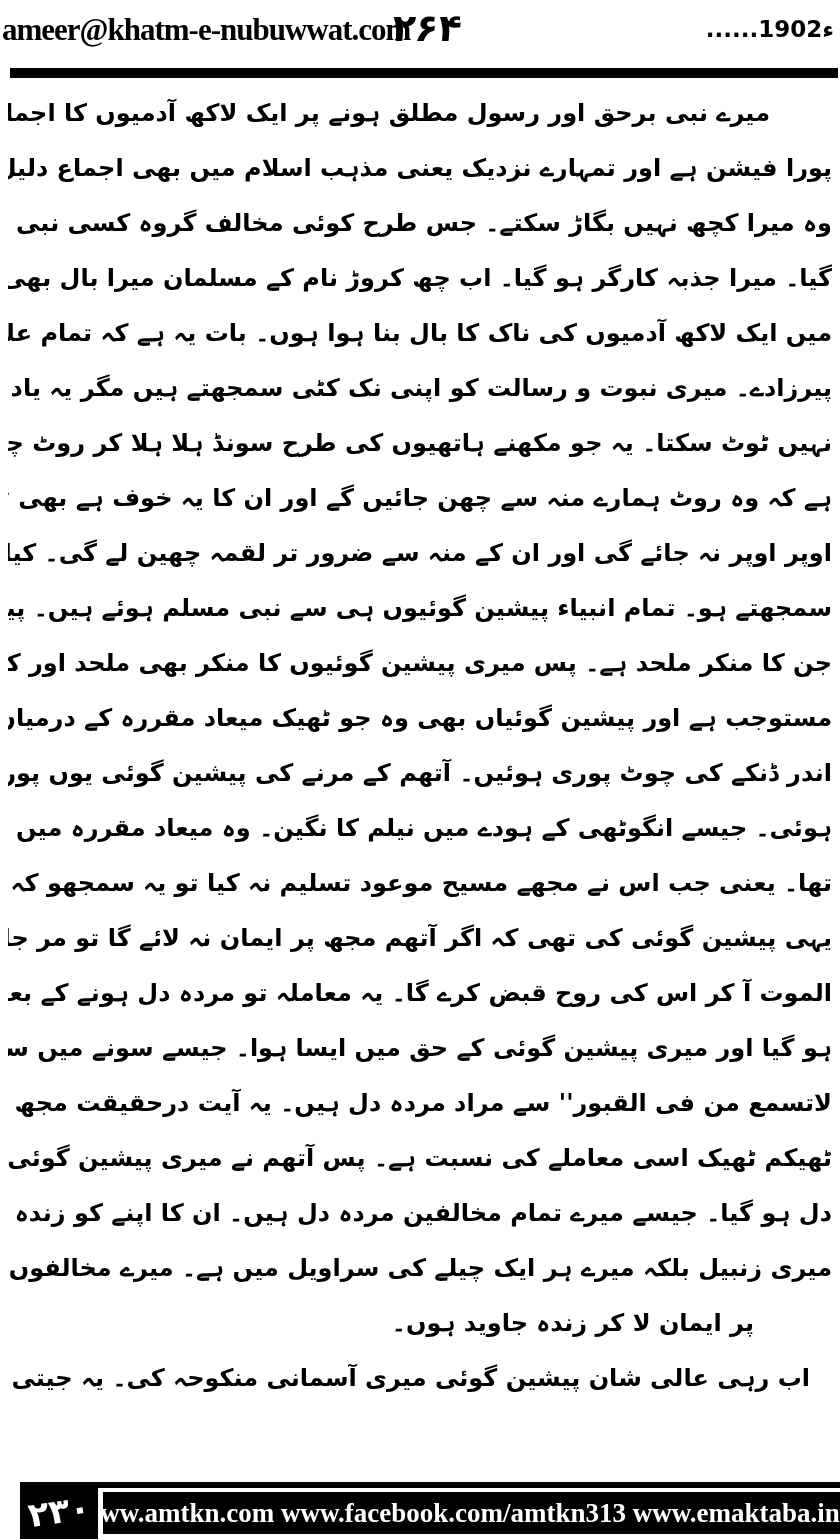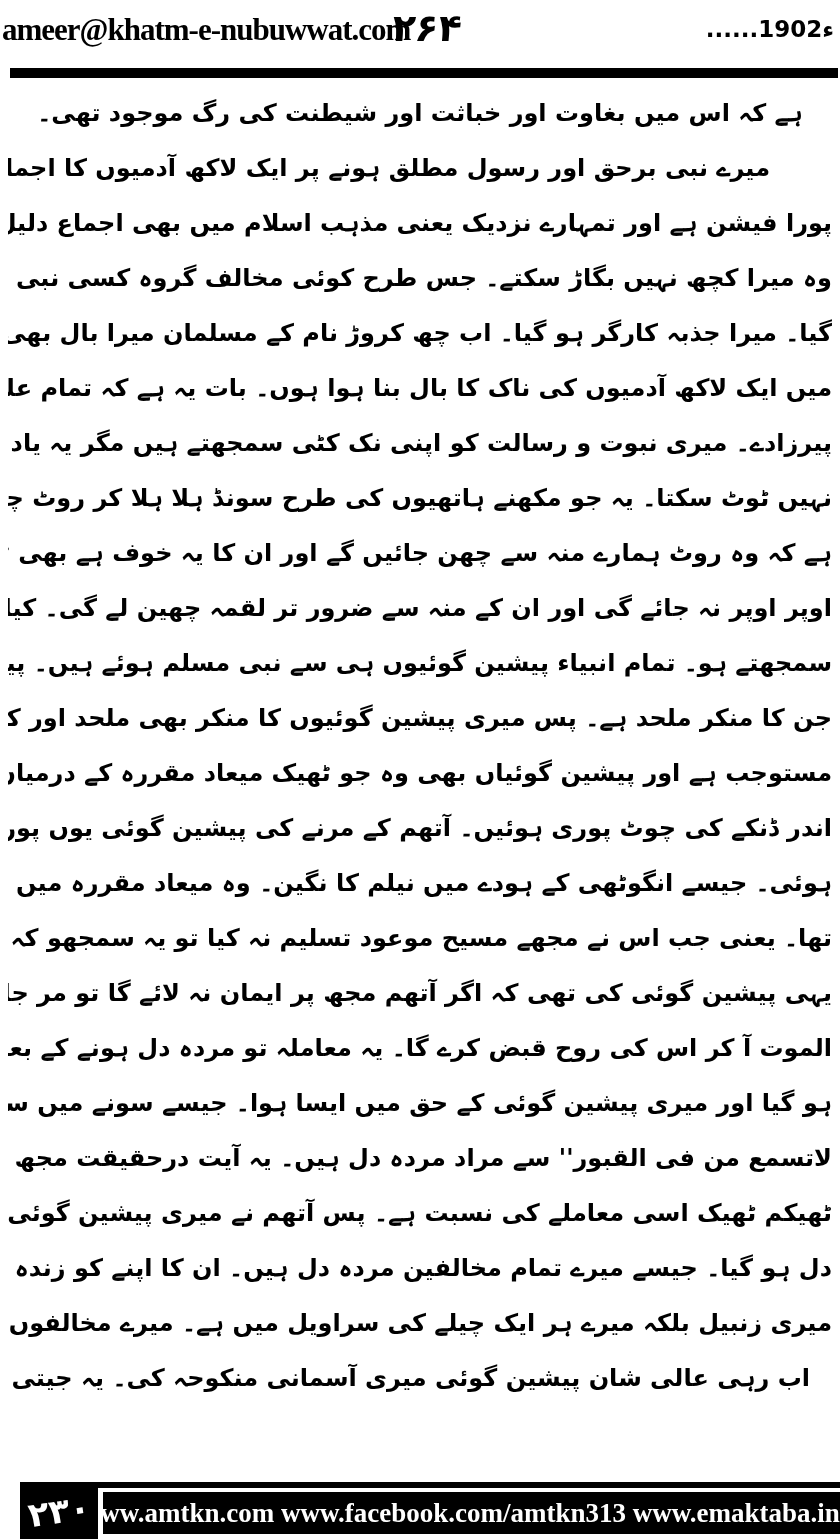--- a/index.html
+++ b/index.html
@@ -74,21 +74,20 @@
 
   <div class="hdr-pagenum">۲۶۴</div>
 
   <div class="hdr-title">
     <span class="year">......1902ء</span>
   </div>
 
   <div class="hdr-rule"></div>
 
   <div class="body-text" id="body-lines">
-      <div class="line center">ہے کہ اس میں بغاوت اور خباثت اور شیطنت کی رگ موجود تھی۔</div>
       <div class="line indent">میرے نبی برحق اور رسول مطلق ہونے پر ایک لاکھ آدمیوں کا اجماع کافی ہے۔ جو ایک</div>
       <div class="line full">پورا فیشن ہے اور تمہارے نزدیک یعنی مذہب اسلام میں بھی اجماع دلیل قطعی ہے اب رہے مخالفین</div>
       <div class="line full">وہ میرا کچھ نہیں بگاڑ سکتے۔ جس طرح کوئی مخالف گروہ کسی نبی کا کچھ نہیں بگاڑ سکا۔ میرا کرشمہ چل</div>
       <div class="line full">گیا۔ میرا جذبہ کارگر ہو گیا۔ اب چھ کروڑ نام کے مسلمان میرا بال بھی ٹیڑھا نہیں کر سکتے۔ جب کہ</div>
       <div class="line full">میں ایک لاکھ آدمیوں کی ناک کا بال بنا ہوا ہوں۔ بات یہ ہے کہ تمام علماء اور فضلاء اور مشائخ اور</div>
       <div class="line full">پیرزادے۔ میری نبوت و رسالت کو اپنی نک کٹی سمجھتے ہیں مگر یہ یاد رہے کہ بلی کے بھاگوں چھینکا</div>
       <div class="line full">نہیں ٹوٹ سکتا۔ یہ جو مکھنے ہاتھیوں کی طرح سونڈ ہلا ہلا کر روٹ چکھ رہے تھے۔ اب ان کو خوف</div>
       <div class="line full">ہے کہ وہ روٹ ہمارے منہ سے چھن جائیں گے اور ان کا یہ خوف ہے بھی ٹھیک۔ کیونکہ میری بعثت</div>
       <div class="line full">اوپر اوپر نہ جائے گی اور ان کے منہ سے ضرور تر لقمہ چھین لے گی۔ کیا تم پیشین گوئیوں کو کچھ ایسا ویسا</div>
       <div class="line full">سمجھتے ہو۔ تمام انبیاء پیشین گوئیوں ہی سے نبی مسلم ہوئے ہیں۔ پیشین گوئی معجزات میں داخل ہے</div>
@@ -97,20 +96,21 @@
       <div class="line full">اندر ڈنکے کی چوٹ پوری ہوئیں۔ آتھم کے مرنے کی پیشین گوئی یوں پوری اور ثابت وثبت</div>
       <div class="line full">ہوئی۔ جیسے انگوٹھی کے ہودے میں نیلم کا نگین۔ وہ میعاد مقررہ میں نہ مرا تو کیا ہوا۔ اس کا دل مر گیا</div>
       <div class="line full">تھا۔ یعنی جب اس نے مجھے مسیح موعود تسلیم نہ کیا تو یہ سمجھو کہ وہ مر گیا۔ یعنی مردہ دل ہو گیا۔ میں نے</div>
       <div class="line full">یہی پیشین گوئی کی تھی کہ اگر آتھم مجھ پر ایمان نہ لائے گا تو مر جائے گا۔ یہ کب کہا تھا کہ ملک</div>
       <div class="line full">الموت آ کر اس کی روح قبض کرے گا۔ یہ معاملہ تو مردہ دل ہونے کے بعد کا تھا۔ مگر وہ بھی پورا</div>
       <div class="line full">ہو گیا اور میری پیشین گوئی کے حق میں ایسا ہوا۔ جیسے سونے میں سہاگا۔ قرآن میں ہے۔ ''انک</div>
       <div class="line full">لاتسمع من فی القبور'' سے مراد مردہ دل ہیں۔ یہ آیت درحقیقت مجھ پر نازل ہوئی ہے اور</div>
       <div class="line full">ٹھیکم ٹھیک اسی معاملے کی نسبت ہے۔ پس آتھم نے میری پیشین گوئی کی سماعت نہ کی۔ لہذا مردہ</div>
       <div class="line full">دل ہو گیا۔ جیسے میرے تمام مخالفین مردہ دل ہیں۔ ان کا اپنے کو زندہ سمجھنا یعنی چہ حیات ابدی تو</div>
       <div class="line full">میری زنبیل بلکہ میرے ہر ایک چیلے کی سراویل میں ہے۔ میرے مخالفوں کے یہ نصیب کہاں کہ مجھ</div>
+      <div class="line end">پر ایمان لا کر زندہ جاوید ہوں۔</div>
       <div class="line full2">اب رہی عالی شان پیشین گوئی میری آسمانی منکوحہ کی۔ یہ جیتی جاگتی سرسبز اور بارآور</div>
     </div>
 
   <div class="ftr-strip"></div>
 
   <div class="ftr-bar">
     <span>www.amtkn.com www.facebook.com/amtkn313 www.emaktaba.info</span>
   </div>
 
   <div class="ftr-pagebox">

